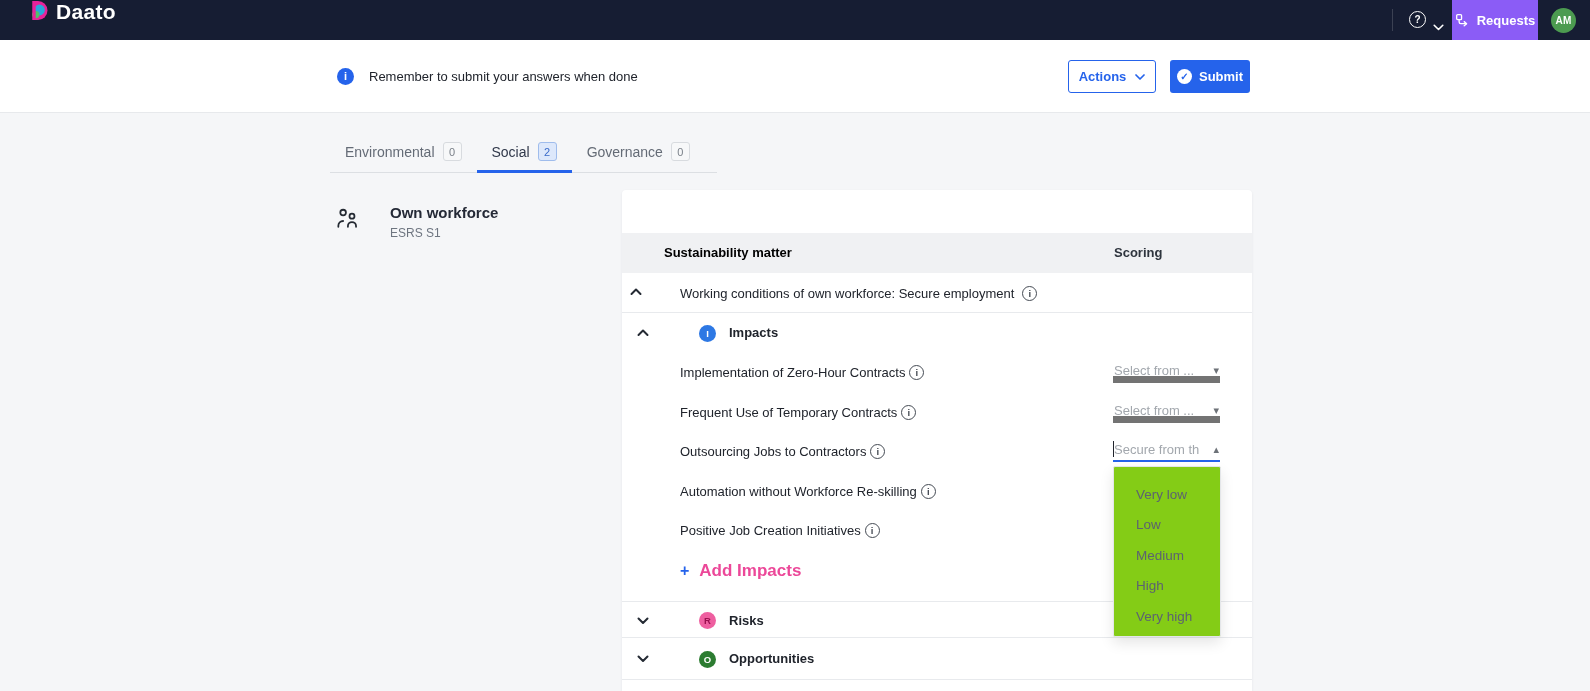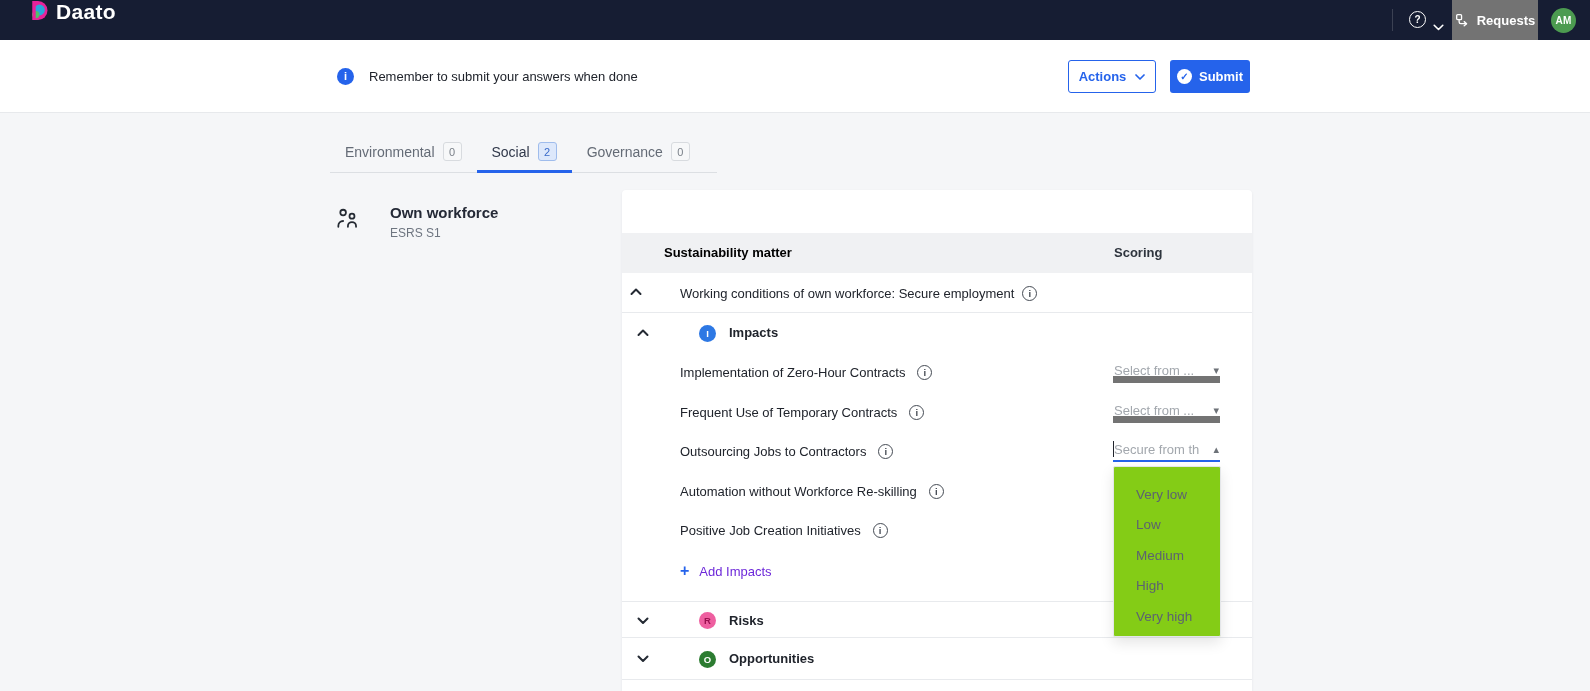--- a/index.html
+++ b/index.html
@@ -7,21 +7,21 @@
   .screen { position:relative; width:1590px; height:691px; background:#f5f6f8; overflow:hidden; }
 
   
   .topbar { position:absolute; left:0; top:0; width:1590px; height:40px; background:#161d33; }
   .logo { position:absolute; left:30px; top:0; height:40px; display:flex; gap:5px; cursor:pointer; }
   .logo-text { color:#ffffff; font-size:21px; font-weight:800; letter-spacing:.3px; }
   .topbar-divider { position:absolute; left:1392px; top:9px; width:1px; height:22px; background:rgba(255,255,255,.16); }
   .help-btn { position:absolute; left:1409px; top:11px; width:17px; height:17px; border:1.4px solid #ffffff; border-radius:50%;
               display:flex; align-items:center; justify-content:center; color:#fff; font-size:10px; font-weight:700; cursor:pointer; }
   .topbar-chevron { position:absolute; left:1433px; top:17px; }
-  .requests-btn { position:absolute; left:1452px; top:0; width:86px; height:40px; background:#737373; border:none;
+  .requests-btn { position:absolute; left:1452px; top:0; width:86px; height:40px; background:#8b5cf6; border:none;
                   display:flex; align-items:center; justify-content:center; gap:7px; color:#fff; font-size:13px; font-weight:700; cursor:pointer; }
   .avatar { position:absolute; left:1551px; top:8px; width:25px; height:25px; border-radius:50%; background:#4c9b50;
             color:#fff; font-size:10px; font-weight:700; display:flex; align-items:center; justify-content:center; letter-spacing:.3px; cursor:pointer; }
 
   
   .subheader { position:absolute; left:0; top:40px; width:1590px; height:73px; background:#ffffff; border-bottom:1px solid #e7e9ec; }
   .notice-wrap { position:absolute; left:337px; top:0; height:72px; display:flex; align-items:center; gap:15px; }
   .info-blue { width:17px; height:17px; border-radius:50%; background:#2563eb; color:#fff; font-size:11px; font-weight:700;
                display:flex; align-items:center; justify-content:center; }
   .notice-text { font-size:13px; color:#20242c; }
@@ -57,35 +57,35 @@
   .row-matter { position:absolute; left:0; right:0; top:83px; height:40px; border-bottom:1px solid #e8eaed; }
   .row-matter .lbl { position:absolute; left:58px; top:0; height:40px; display:flex; align-items:center; gap:8px; font-size:13px; color:#20242c; }
   .chev-btn { background:none; border:none; cursor:pointer; padding:0; display:flex; }
 
   .row-section { position:absolute; left:0; right:0; }
   .sec-badge { position:absolute; left:77px; width:17px; height:17px; border-radius:50%; color:#fff; font-size:9.5px; font-weight:700;
                display:flex; align-items:center; justify-content:center; }
   .sec-label { position:absolute; left:107px; font-size:13px; font-weight:600; color:#20242c; }
 
   .impact-row { position:relative; height:39.5px; }
-  .impact-lbl { position:absolute; left:58px; top:0; height:100%; display:flex; align-items:center; gap:12px; font-size:13px; color:#20242c; }
+  .impact-lbl { position:absolute; left:58px; top:0; height:100%; display:flex; align-items:center; gap:4px; font-size:13px; color:#20242c; }
   .info-outline { width:15px; height:15px; border:1.2px solid #454b54; border-radius:50%; color:#454b54; font-size:9.5px; font-weight:600;
                   display:flex; align-items:center; justify-content:center; flex:0 0 auto; }
   .select { position:absolute; left:491px; top:6px; width:107px; height:24px; border-bottom:7px solid #737373; cursor:pointer; }
   .select .sel-text { position:absolute; left:1px; top:4px; font-size:13px; color:#a2a7ad; white-space:nowrap; }
   .select .caret { position:absolute; right:1px; top:5px; font-size:11px; color:#6d7278; }
   .select .caret::before { content:"\25BE"; }
   .select.open { border-bottom:2px solid #2563eb; }
   .select.open .caret::before { content:"\25B4"; }
   .select.open .text-cursor { position:absolute; left:0; top:3px; width:1px; height:16px; background:#20242c; }
 
   .add-row { position:absolute; left:58px; top:361px; height:40px; display:flex; align-items:center; gap:10px; cursor:pointer; }
   .plus-icon { color:#2563eb; font-size:16px; font-weight:600; line-height:1; }
   .plus-icon::before { content:"+"; }
-  .add-label { font-size:13px; font-weight:400; color:#6d28d9; }
+  .add-label { font-size:17px; font-weight:700; color:#ec4899; }
 
   .row-risks { top:411px; height:37px; border-top:1px solid #e8eaed; border-bottom:1px solid #e8eaed; }
   .row-opps  { top:448px; height:42px; border-bottom:1px solid #e8eaed; }
 
   
   .dropdown-panel { position:absolute; left:1113px; top:466px; width:108px; height:171px; background:#84cc16; border:1px solid #e4e6e9;
                     border-radius:2px; box-shadow:0 6px 14px rgba(0,0,0,.10); padding-top:12px; z-index:30; }
   .dropdown-option { height:30.5px; padding-left:22px; display:flex; align-items:center; font-size:13.5px; color:#5c6370; cursor:pointer; }
 </style>
 </head>

